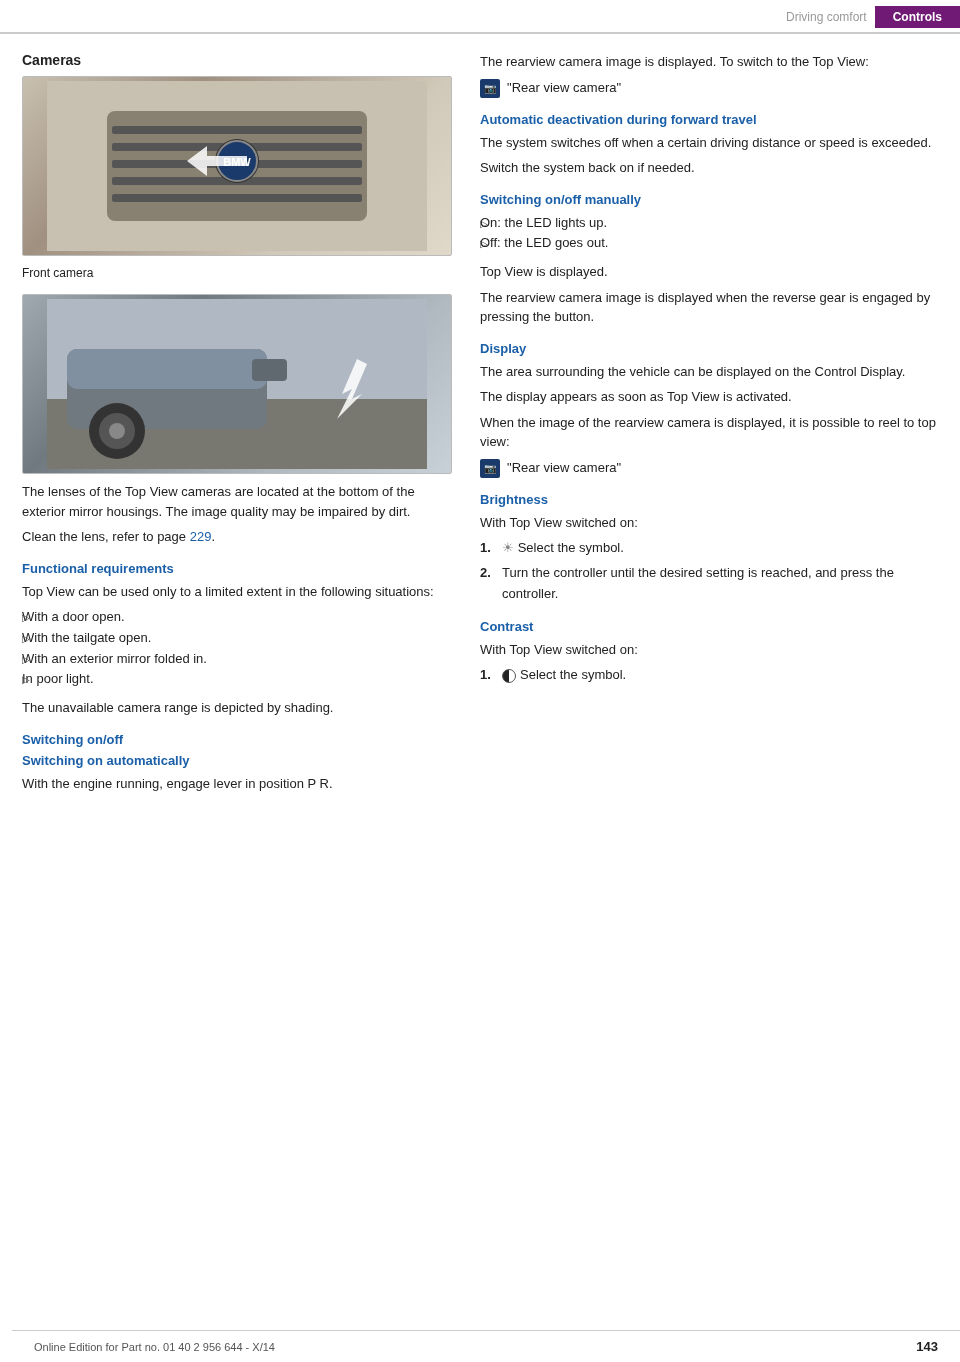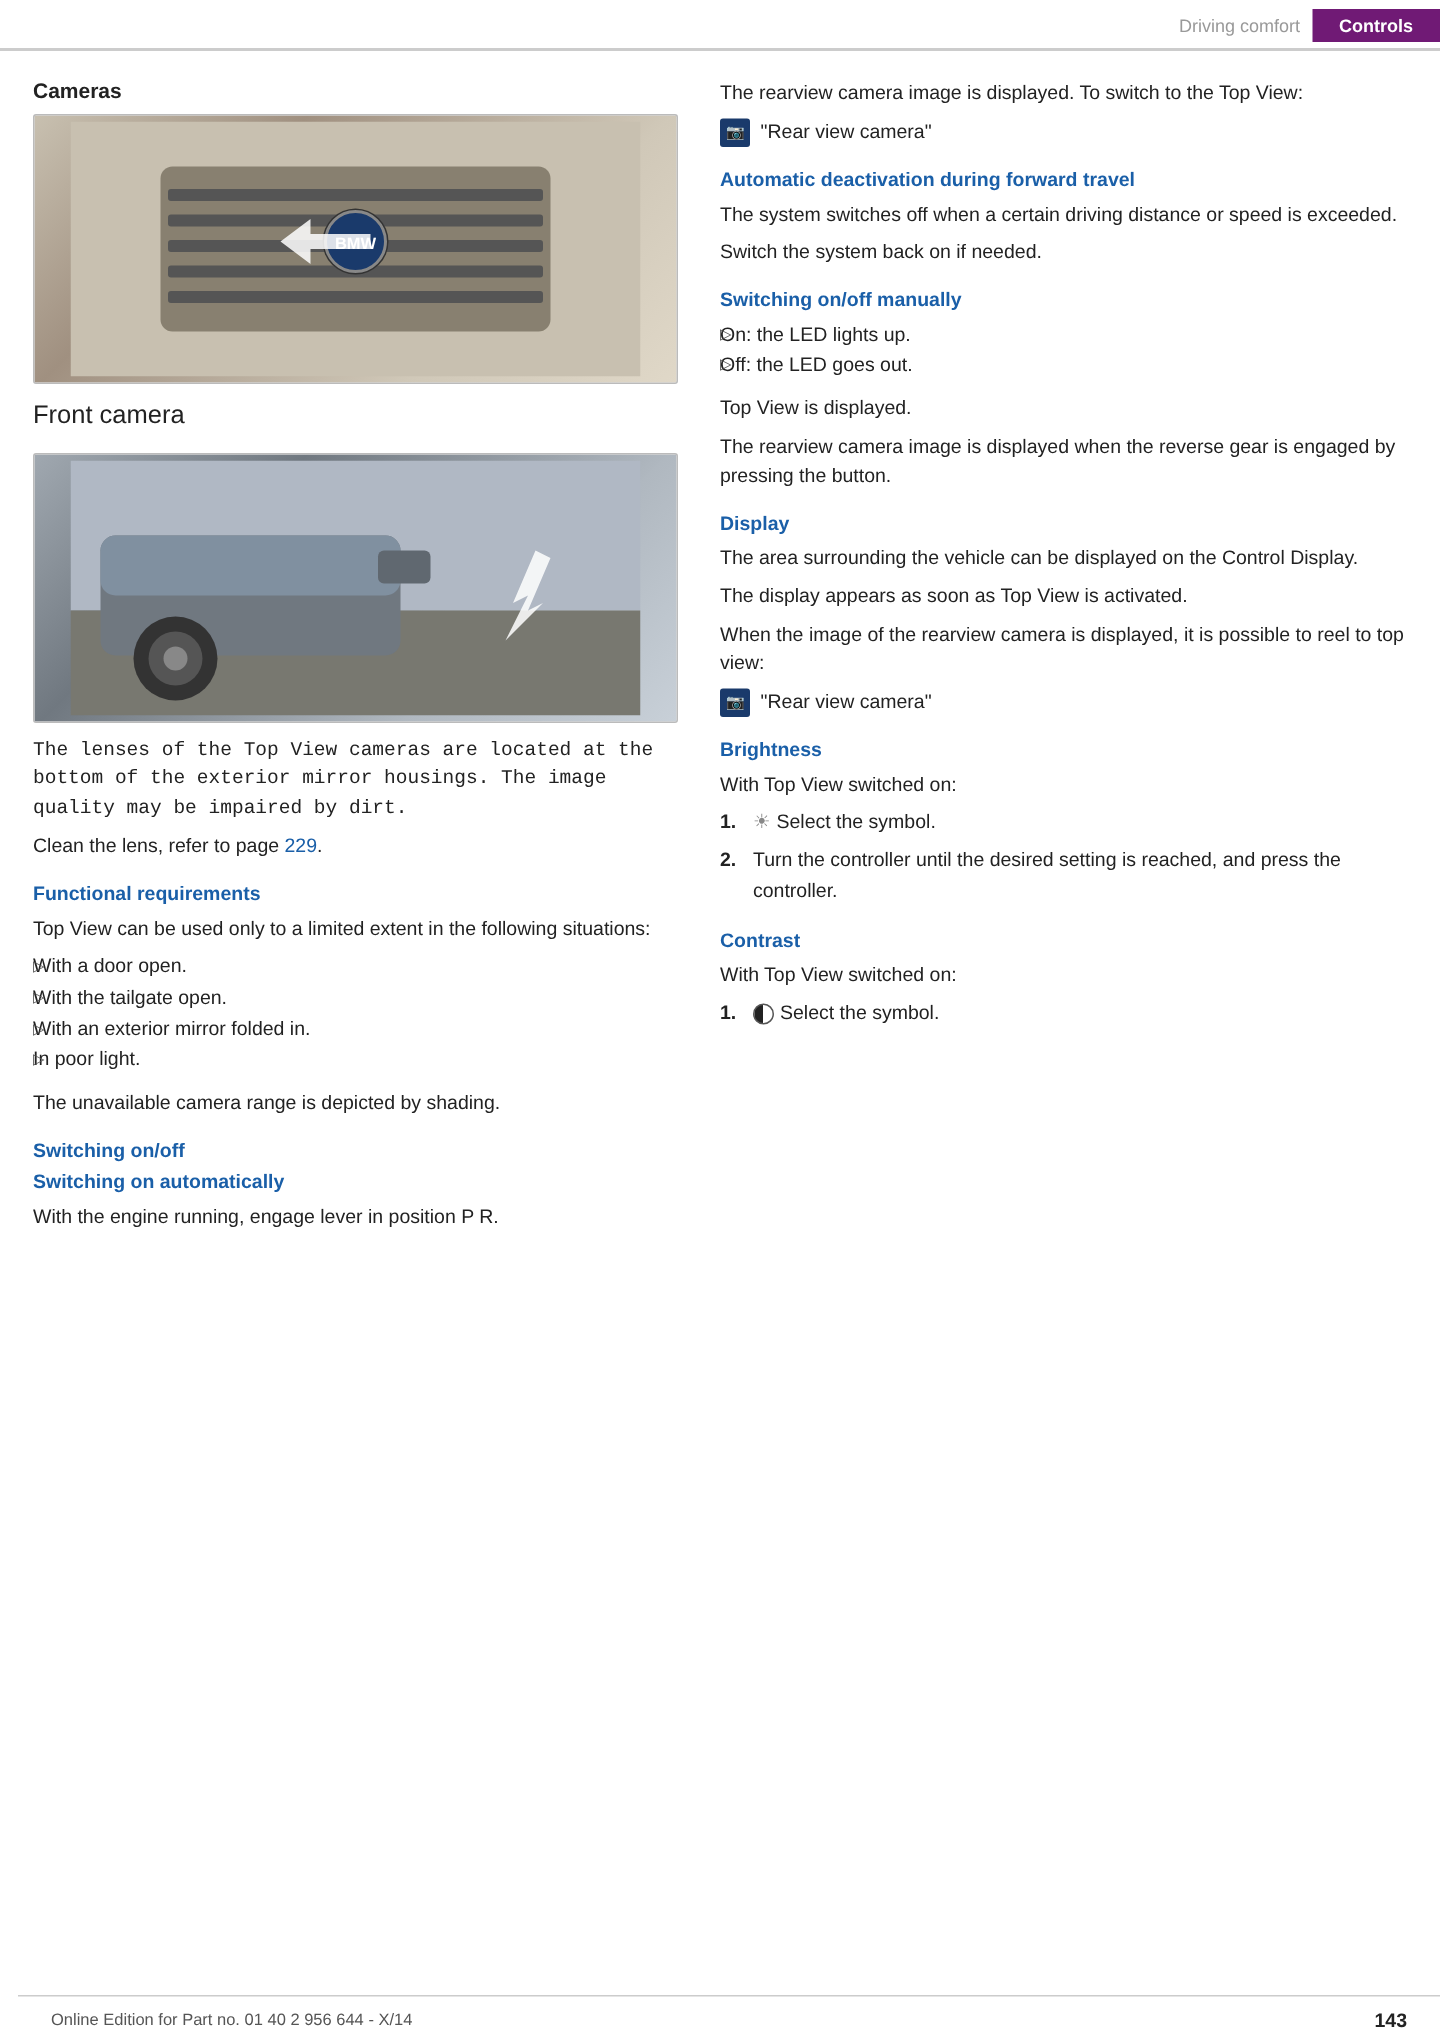--- a/index.html
+++ b/index.html
@@ -87,21 +87,21 @@
     }
 
     .camera-image.front {
       background: linear-gradient(135deg, #c8c0b0 0%, #a09080 30%, #d0c8b8 70%, #e0d8c8 100%);
     }
     .camera-image.side {
       background: linear-gradient(135deg, #a0a8b0 0%, #707880 30%, #b0b8c0 70%, #c8d0d8 100%);
     }
 
     .camera-label {
-      font-size: 17px;
+      font-size: 12px;
       color: #222;
       margin-bottom: 12px;
     }
 
     .bullet-list {
       list-style: none;
       padding: 0;
       margin: 0 0 8px 0;
     }
     .bullet-list li {
@@ -264,21 +264,21 @@
         <rect x="205" y="60" width="35" height="22" rx="4" fill="#606870"></rect>
 
         <circle cx="70" cy="132" r="28" fill="#333"></circle>
         <circle cx="70" cy="132" r="18" fill="#555"></circle>
         <circle cx="70" cy="132" r="8" fill="#888"></circle>
 
         <polygon points="290,120 305,90 295,95 310,60 320,65 305,100 315,95" fill="white" opacity="0.85"></polygon>
       </svg>
     </div>
 
-    <p style="margin-bottom:6px;font-family:Liberation Mono, monospace;">The lenses of the Top View cameras are located at the bottom of the exterior mirror housings. The image quality may be impaired by dirt.</p>
+    <p style="margin-bottom:6px;">The lenses of the Top View cameras are located at the bottom of the exterior mirror housings. The image quality may be impaired by dirt.</p>
     <p>
       <span>Clean the lens, refer to page </span><a class="page-ref">229</a><span>.</span>
     </p>
 
     <h3 class="sub-heading">Functional requirements</h3>
     <p>Top View can be used only to a limited extent in the following situations:</p>
     <ul class="bullet-list">
     <li>With a door open.</li>
         <li>With the tailgate open.</li>
         <li>With an exterior mirror folded in.</li>

